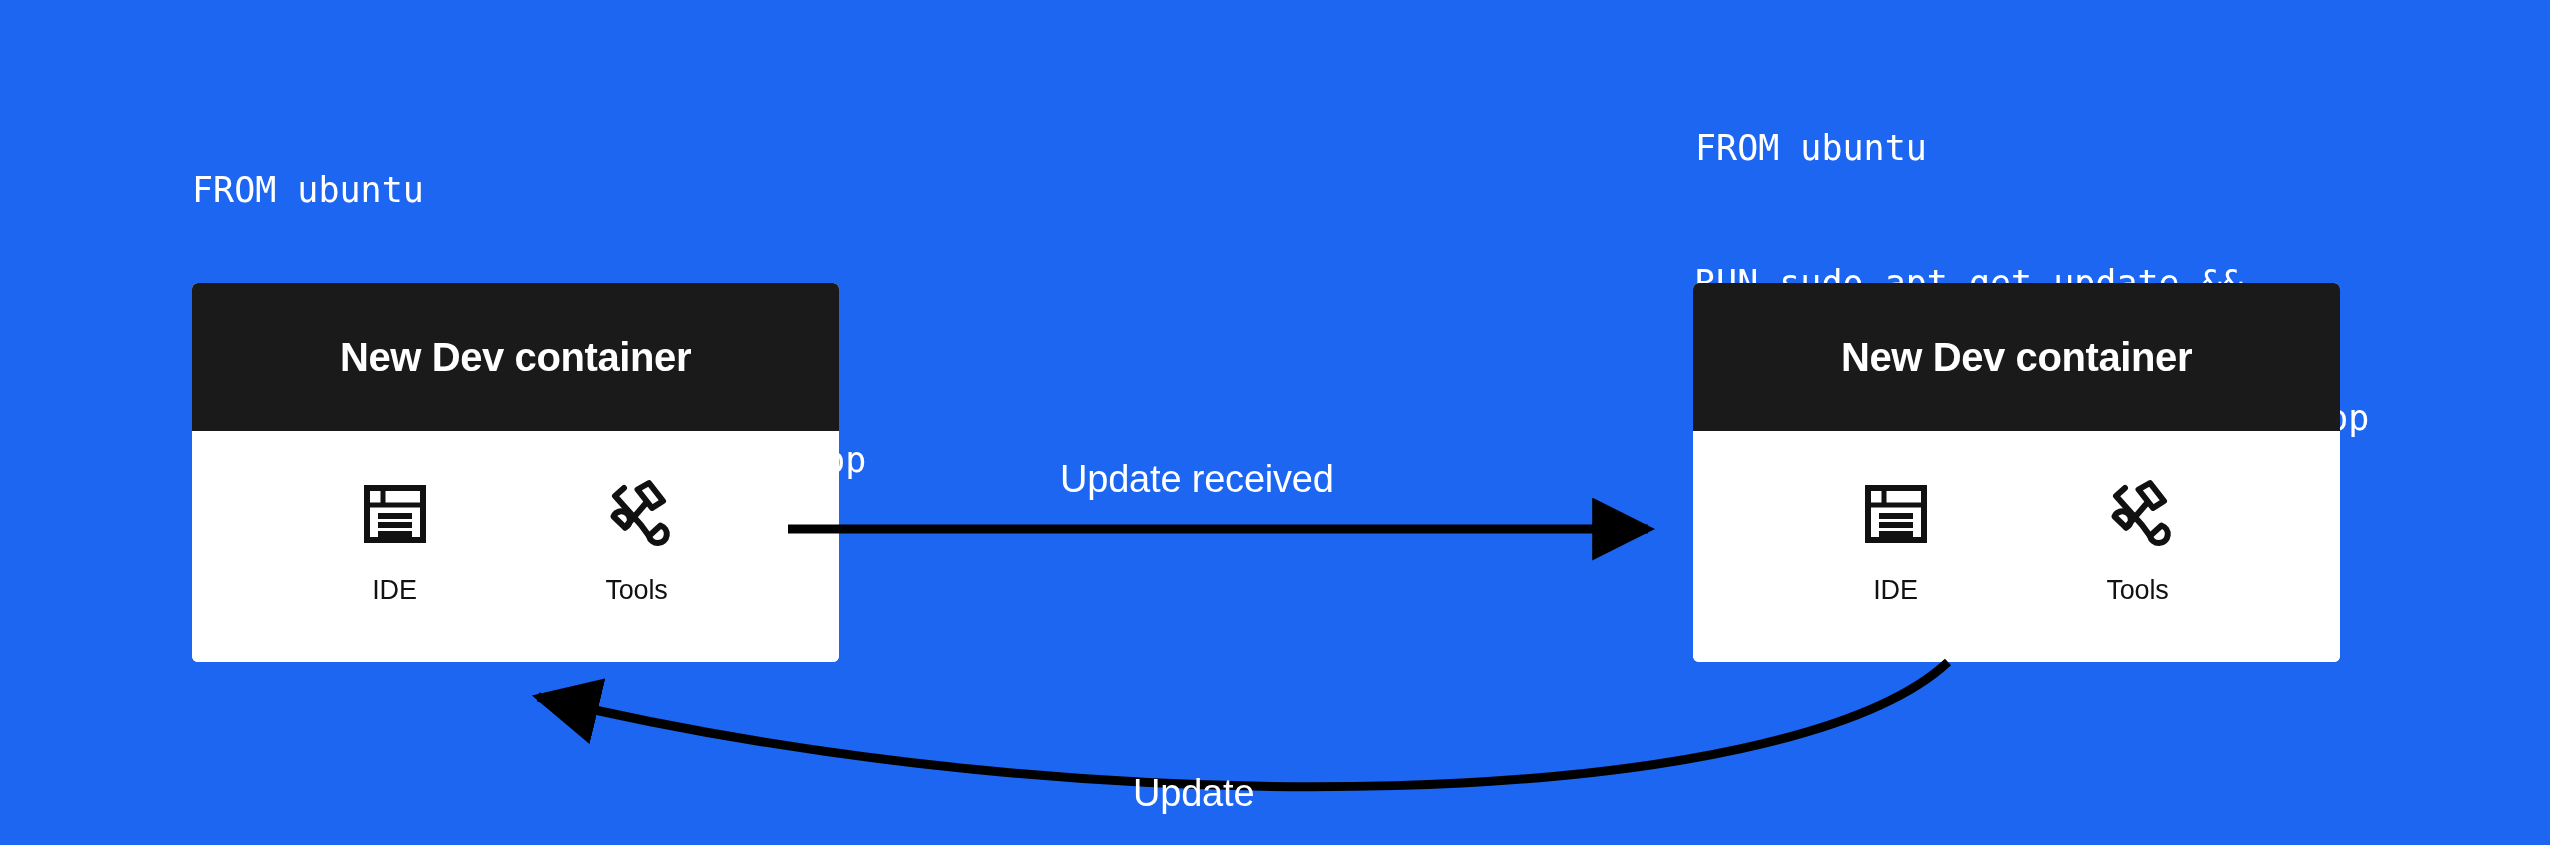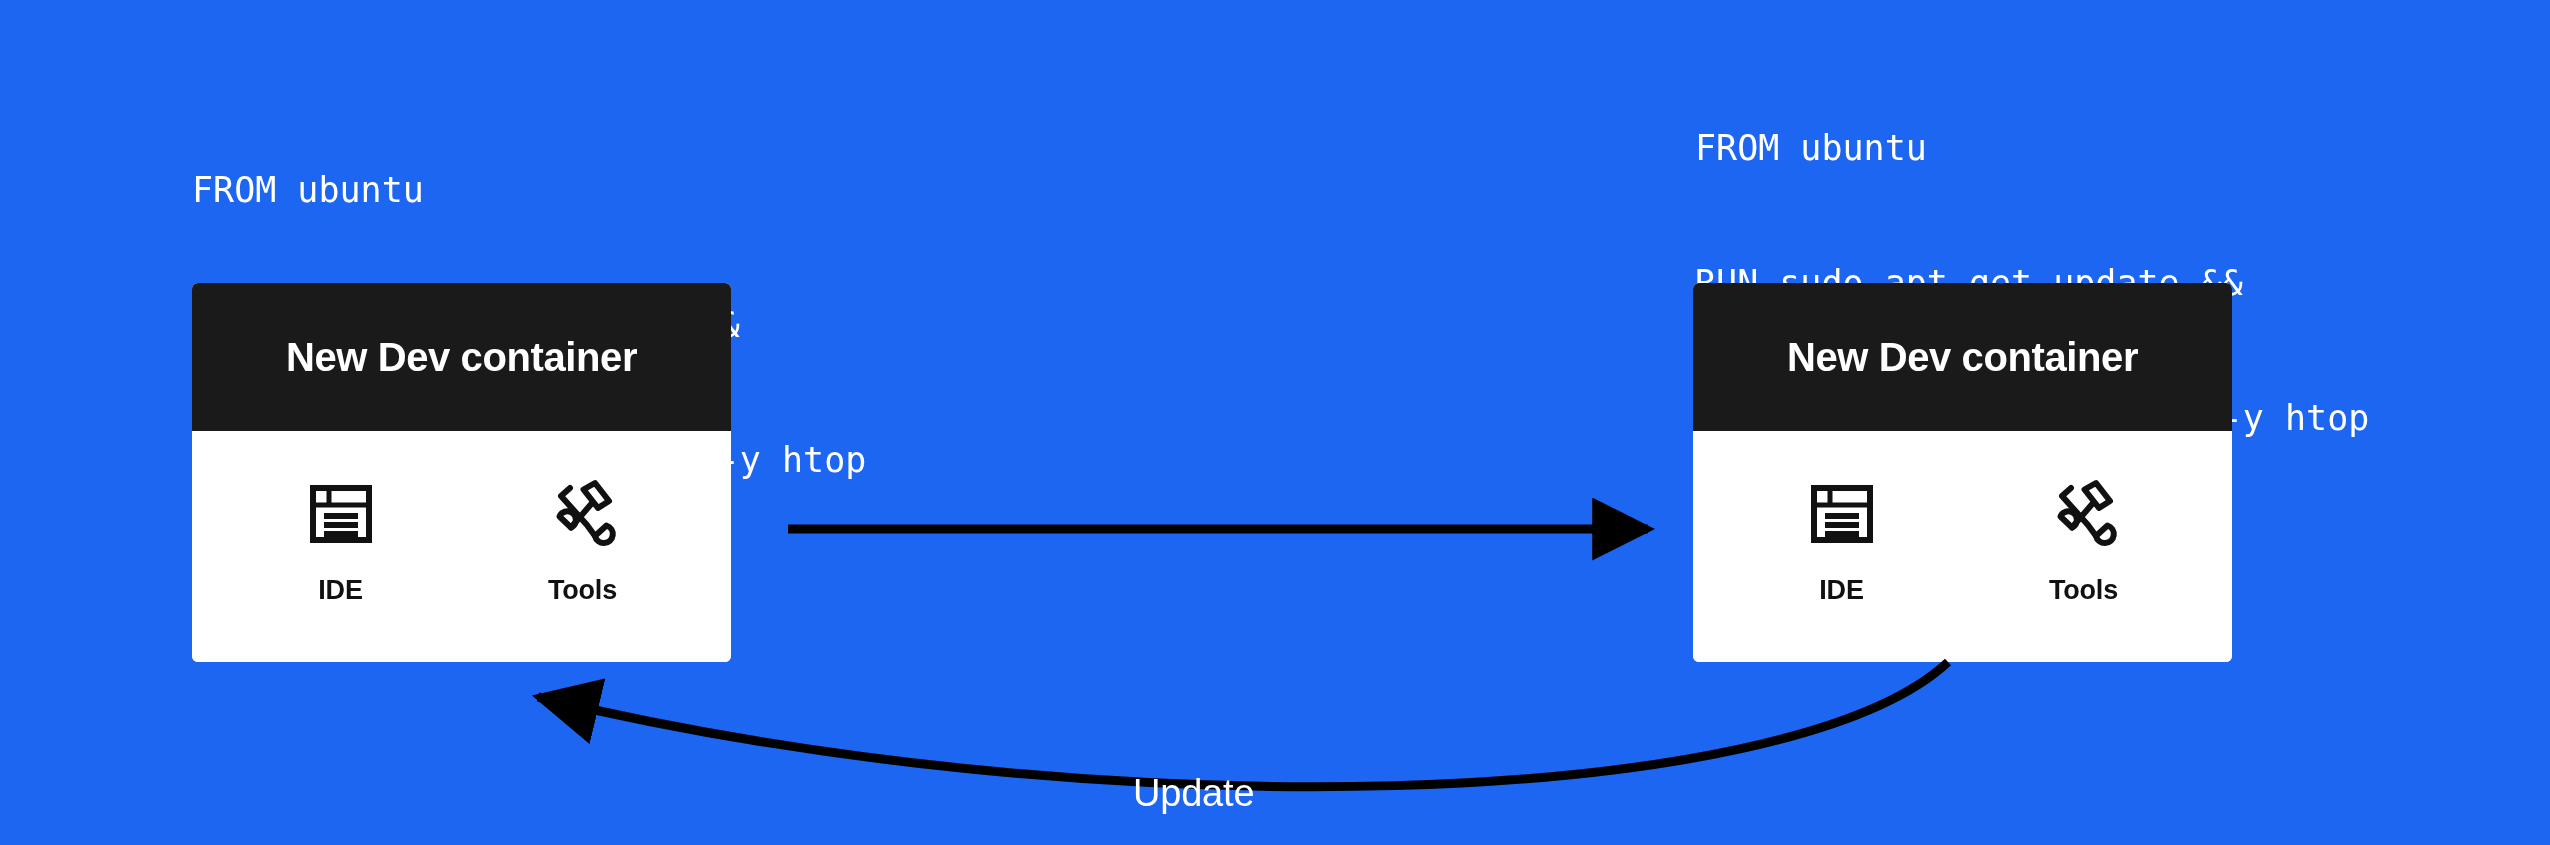--- a/index.html
+++ b/index.html
@@ -31,21 +31,21 @@
     letter-spacing: 0px;
   }
   #code-left  { left: 192px; top: 78px; }
   #code-right { left: 1695px; top: 36px; }
   .code-line { display: block; white-space: pre; }
   .code-line.added { color: #3ddcaf; }
 
   
   .container-card {
     position: absolute;
-    width: 539px;
+    width: 647px;
     border-radius: 6px;
     overflow: hidden;
     background: #ffffff;
     display: flex;
     flex-direction: column;
   }
   #card-left  { left: 192px;  top: 283px; height: 379px; }
   #card-right { left: 1693px; top: 283px; height: 379px; }
 
   .card-header {
@@ -80,21 +80,21 @@
   }
   .tile-icon {
     height: 82px;
     display: flex;
     align-items: center;
     justify-content: center;
   }
   .tile-label {
     margin-top: 20px;
     font-family: "Liberation Sans", sans-serif;
-    font-weight: bold;
+    font-weight: normal;
     font-size: 27px;
     color: #111111;
     letter-spacing: -0.2px;
   }
 
   
   #arrow-layer {
     position: absolute;
     left: 0;
     top: 0;
@@ -217,15 +217,16 @@
       <marker id="head-curve" markerWidth="7.5" markerHeight="7.5" refX="6.8" refY="3.75" orient="auto" markerUnits="strokeWidth">
         <path d="M0,0 L7.5,3.75 L0,7.5 Z" fill="#000000"></path>
       </marker>
     </defs>
 
     <line x1="788" y1="529" x2="1648" y2="529" stroke="#000000" stroke-width="9" marker-end="url(#head-right)"></line>
 
     <path d="M 1948 662 C 1790 810 1100 832 538 697" fill="none" stroke="#000000" stroke-width="9" stroke-linecap="butt" marker-end="url(#head-curve)"></path>
   </svg>
 
+  <div class="arrow-label" id="label-update">Update received</div>
   <div class="arrow-label" id="label-replace">Update</div>
 
 </div>
 
 </body></html>

